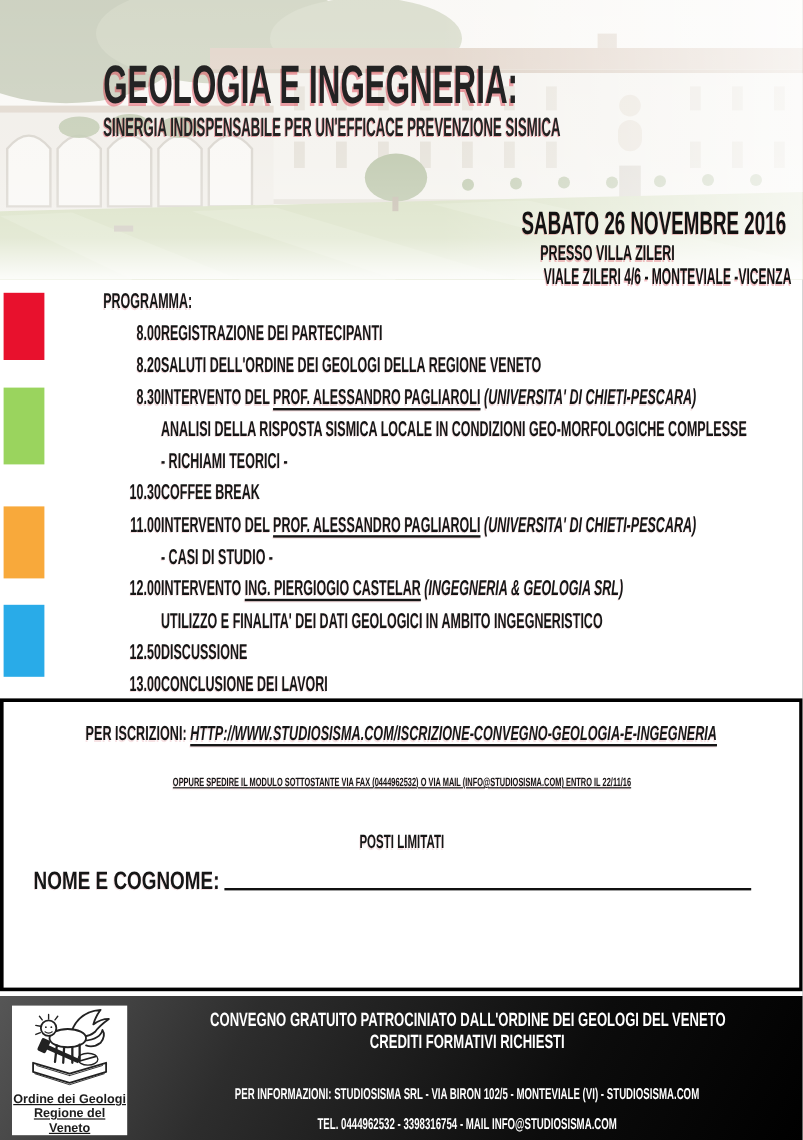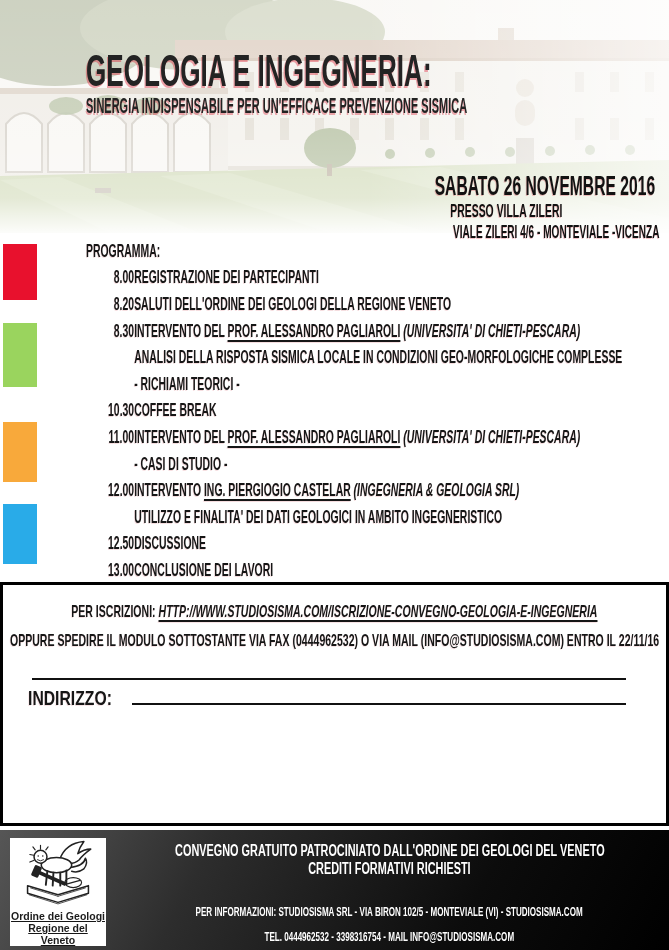--- a/index.html
+++ b/index.html
@@ -45,21 +45,21 @@
     transform-origin:0 50%; font-size:18px; font-weight:700; white-space:nowrap; }
   .ptime { width:83px; flex:none; }
   .ptext { flex:none; }
 
   
   .regbox { position:absolute; top:582px; left:0; width:669px; height:244px;
     border:3px solid #000; box-sizing:border-box; background:#fff;
     text-shadow:-1px 1px 0 rgba(190,25,40,.12);text-align:right; }
   .crow { display:flex; justify-content:center; }
   .reg-line1 { margin-top:16px; font-size:17px; line-height:22px; --sx:.62; }
-  .reg-line2 { margin-top:8px;  font-size:17px; line-height:20px; --sx:.62; }
+  .reg-line2 { margin-top:20px;  font-size:10px; line-height:20px;text-decoration:underline; --sx:.62; }
   .reg-posti { margin-top:30px; font-size:16px; line-height:20px; --sx:.6; }
   .form { margin-top:8px; padding-left:25px; }
   .frow { display:flex; align-items:flex-end; height:25px; }
   .flabel { flex:none; overflow:visible; font-size:21px; line-height:23px; }
   .flabel .cond { --sx:.75; }
   .w1{width:155px}.w2{width:122px}.w3{width:100px}.w4{width:96px}
   .fline { flex:1; border-bottom:2.5px solid #111; margin:0 40px 4px 4px; height:0; }
 
   
   .footer { position:absolute; top:830px; left:0; width:669px; height:120px;
@@ -265,26 +265,26 @@
   <div class="regbox">
     <div class="crow reg-line1">
       <span class="cond oc">
         <span>PER ISCRIZIONI:</span>
         <a class="u it" style="color:inherit;">HTTP://WWW.STUDIOSISMA.COM/ISCRIZIONE-CONVEGNO-GEOLOGIA-E-INGEGNERIA</a>
       </span>
     </div>
     <div class="crow reg-line2">
       <span class="cond oc">OPPURE SPEDIRE IL MODULO SOTTOSTANTE VIA FAX (0444962532) O VIA MAIL (INFO@STUDIOSISMA.COM) ENTRO IL 22/11/16</span>
     </div>
+    <div class="crow reg-posti">
+      <span class="cond oc">POSTI LIMITATI</span>
+    </div>
     <div class="form">
       <div class="frow">
-        <div class="fline"></div>
-      </div>
-      <div class="frow">
-        <span class="flabel w3"><span class="cond">INDIRIZZO:</span></span>
+        <span class="flabel w1"><span class="cond">NOME E COGNOME:</span></span>
         <div class="fline"></div>
       </div>
     </div>
   </div>
 
   <div class="footer">
     <div class="logobox">
       <svg viewBox="0 0 100 92" width="84" height="76">
         <g stroke="#222" fill="#fff" stroke-width="2" stroke-linejoin="round" stroke-linecap="round">
 

